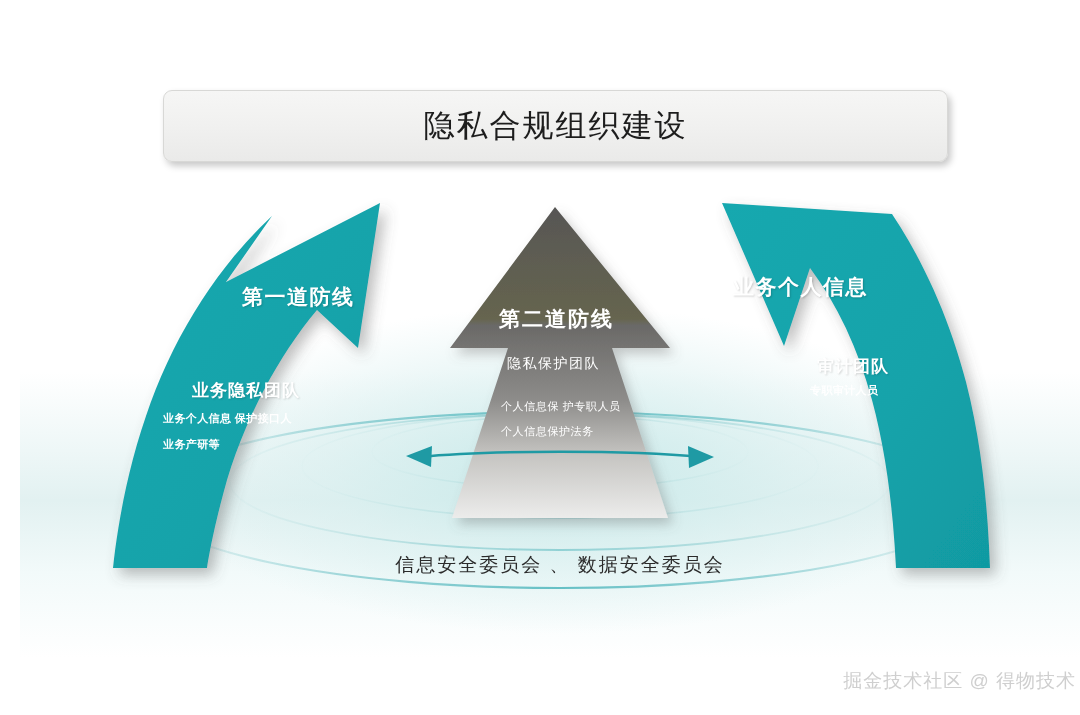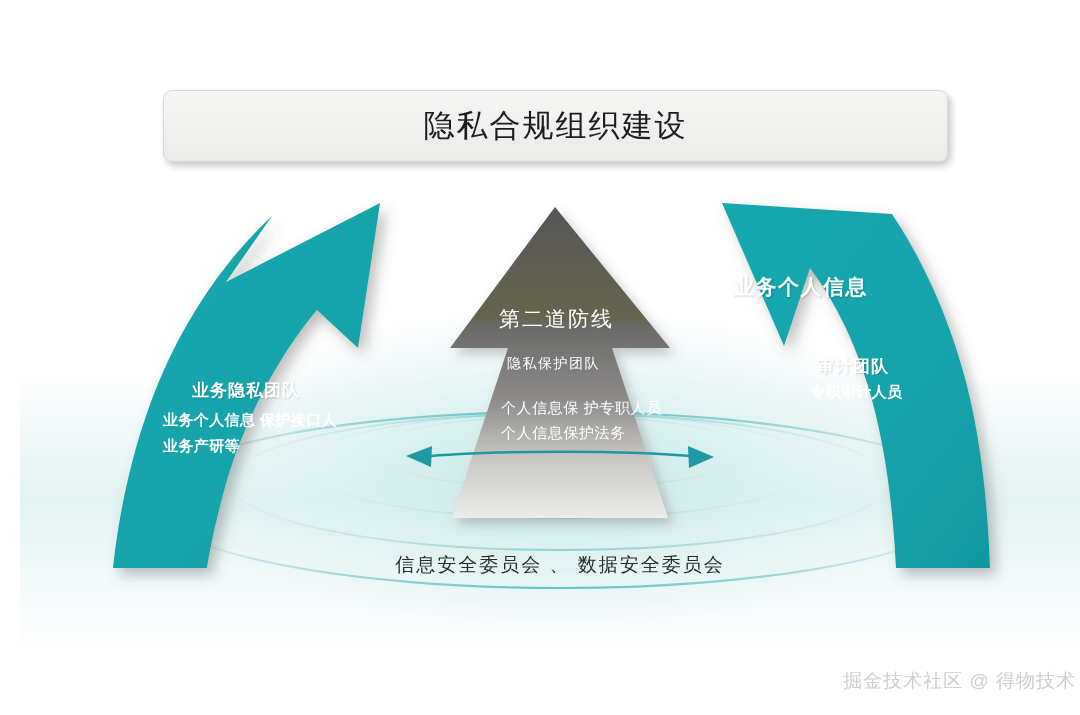--- a/index.html
+++ b/index.html
@@ -75,40 +75,40 @@
   }
   .team-teal {
     color: #ffffff;
     font-size: 17px;
     font-weight: 700;
     letter-spacing: 1px;
     text-shadow: 1px 1px 2px rgba(0,0,0,0.15);
   }
   .sub-teal {
     color: #ffffff;
-    font-size: 15px;
+    font-size: 11px;
     font-weight: 700;
     letter-spacing: 0.4px;
   }
 
   .hdr-gray {
     color: #ffffff;
     font-size: 21px;
-    font-weight: 400;
+    font-weight: 700;
     letter-spacing: 2px;
   }
   .team-gray {
     color: #ffffff;
     font-size: 14px;
     font-weight: 400;
     letter-spacing: 1.5px;
   }
   .sub-gray {
     color: #ffffff;
-    font-size: 15px;
+    font-size: 11px;
     font-weight: 400;
     letter-spacing: 0.6px;
   }
 
   .bottom-label {
     position: absolute;
     left: 0;
     right: 0;
     top: 552px;
     text-align: center;
@@ -227,20 +227,21 @@
                Z" fill="url(#grayGrad)"></path>
     </g>
 
     <g>
       <path d="M 399 457 C 470 450 610 450 681 457" fill="none" stroke="#1f9aa4" stroke-width="2.4"></path>
       <path d="M 386 456 L 412 446 L 411 467 Z" fill="#1f9aa4"></path>
       <path d="M 694 457 L 668 446 L 669 468 Z" fill="#1f9aa4"></path>
     </g>
   </svg>
 
+  <div class="lbl hdr-teal" style="left:222px; top:283px;">第一道防线</div>
   <div class="lbl team-teal" style="left:172px; top:379px;">业务隐私团队</div>
   <div class="lbl sub-teal" style="left:143px; top:411px;">业务个人信息 保护接口人</div>
   <div class="lbl sub-teal" style="left:143px; top:437px;">业务产研等</div>
 
   <div class="lbl hdr-gray" style="left:479px; top:305px;">第二道防线</div>
   <div class="lbl team-gray" style="left:487px; top:355px;">隐私保护团队</div>
   <div class="lbl sub-gray" style="left:481px; top:399px;">个人信息保 护专职人员</div>
   <div class="lbl sub-gray" style="left:481px; top:424px;">个人信息保护法务</div>
 
   <div class="lbl hdr-teal" style="left:713px; top:273px;">业务个人信息</div>

